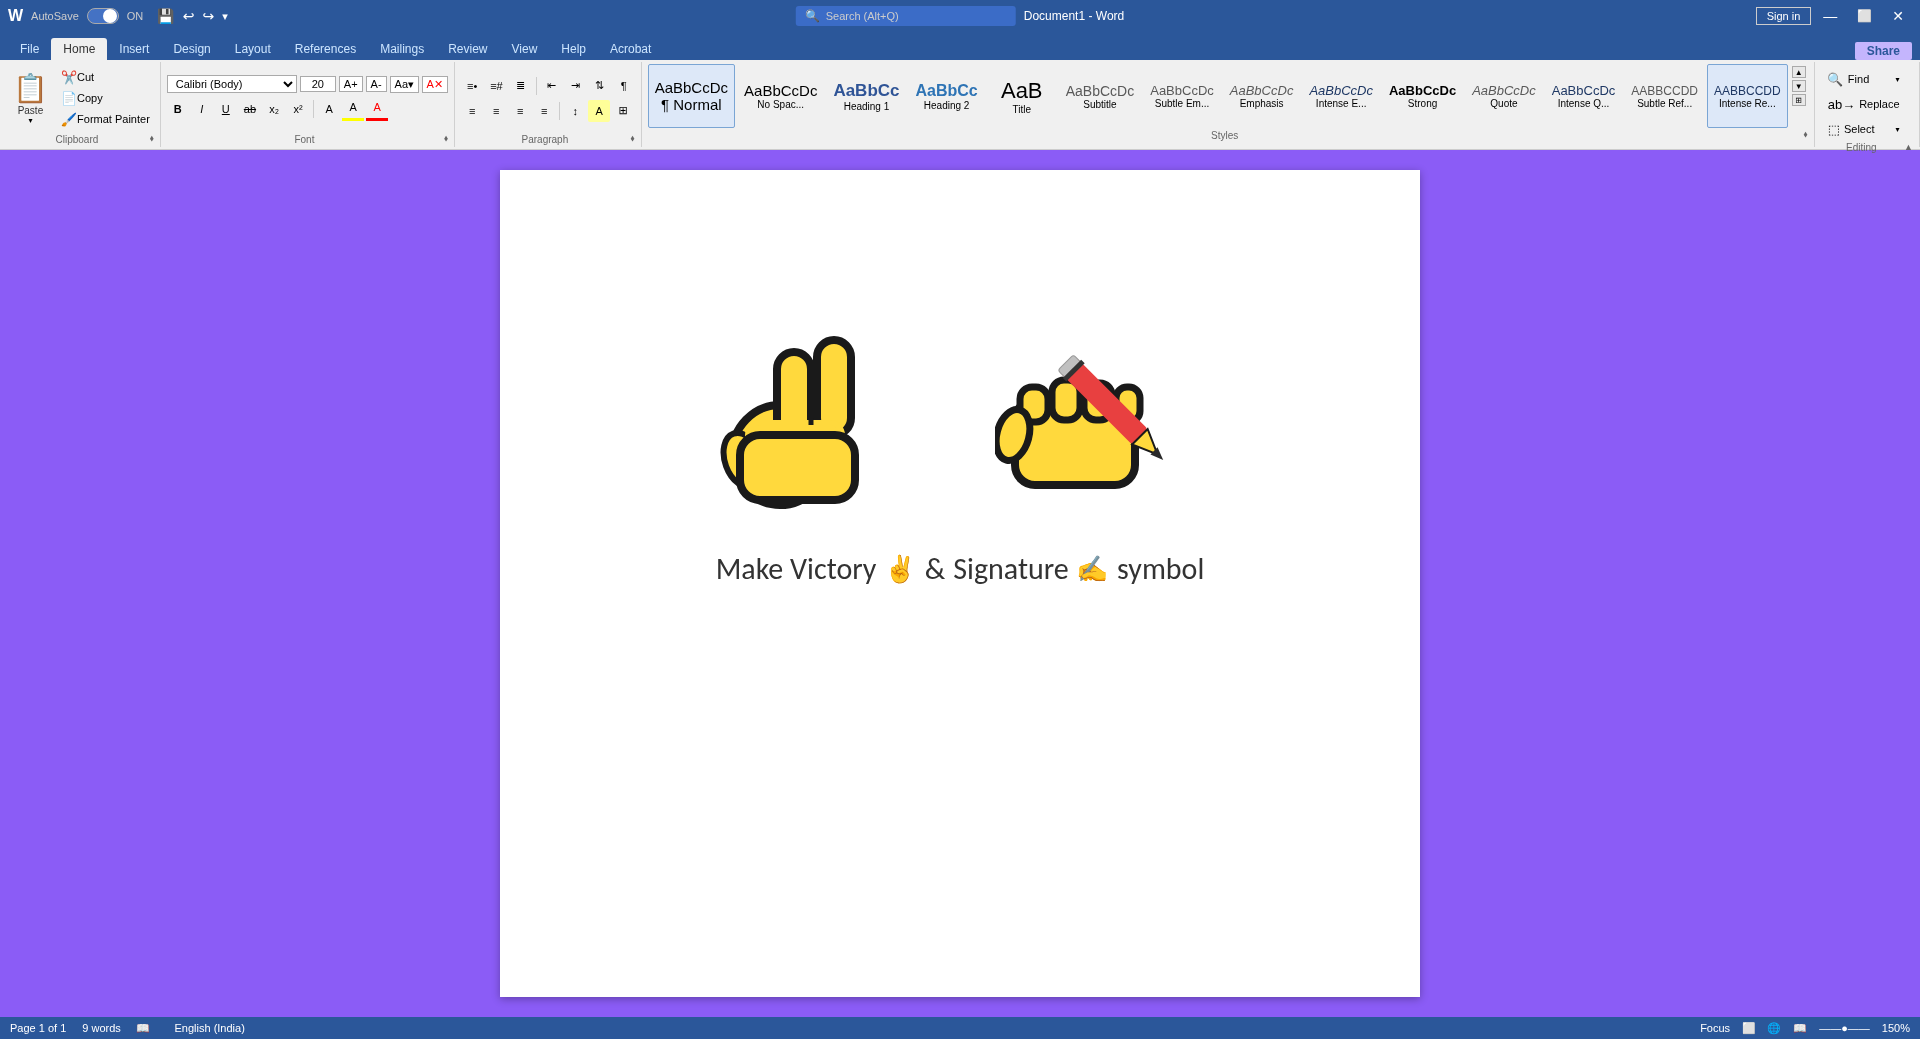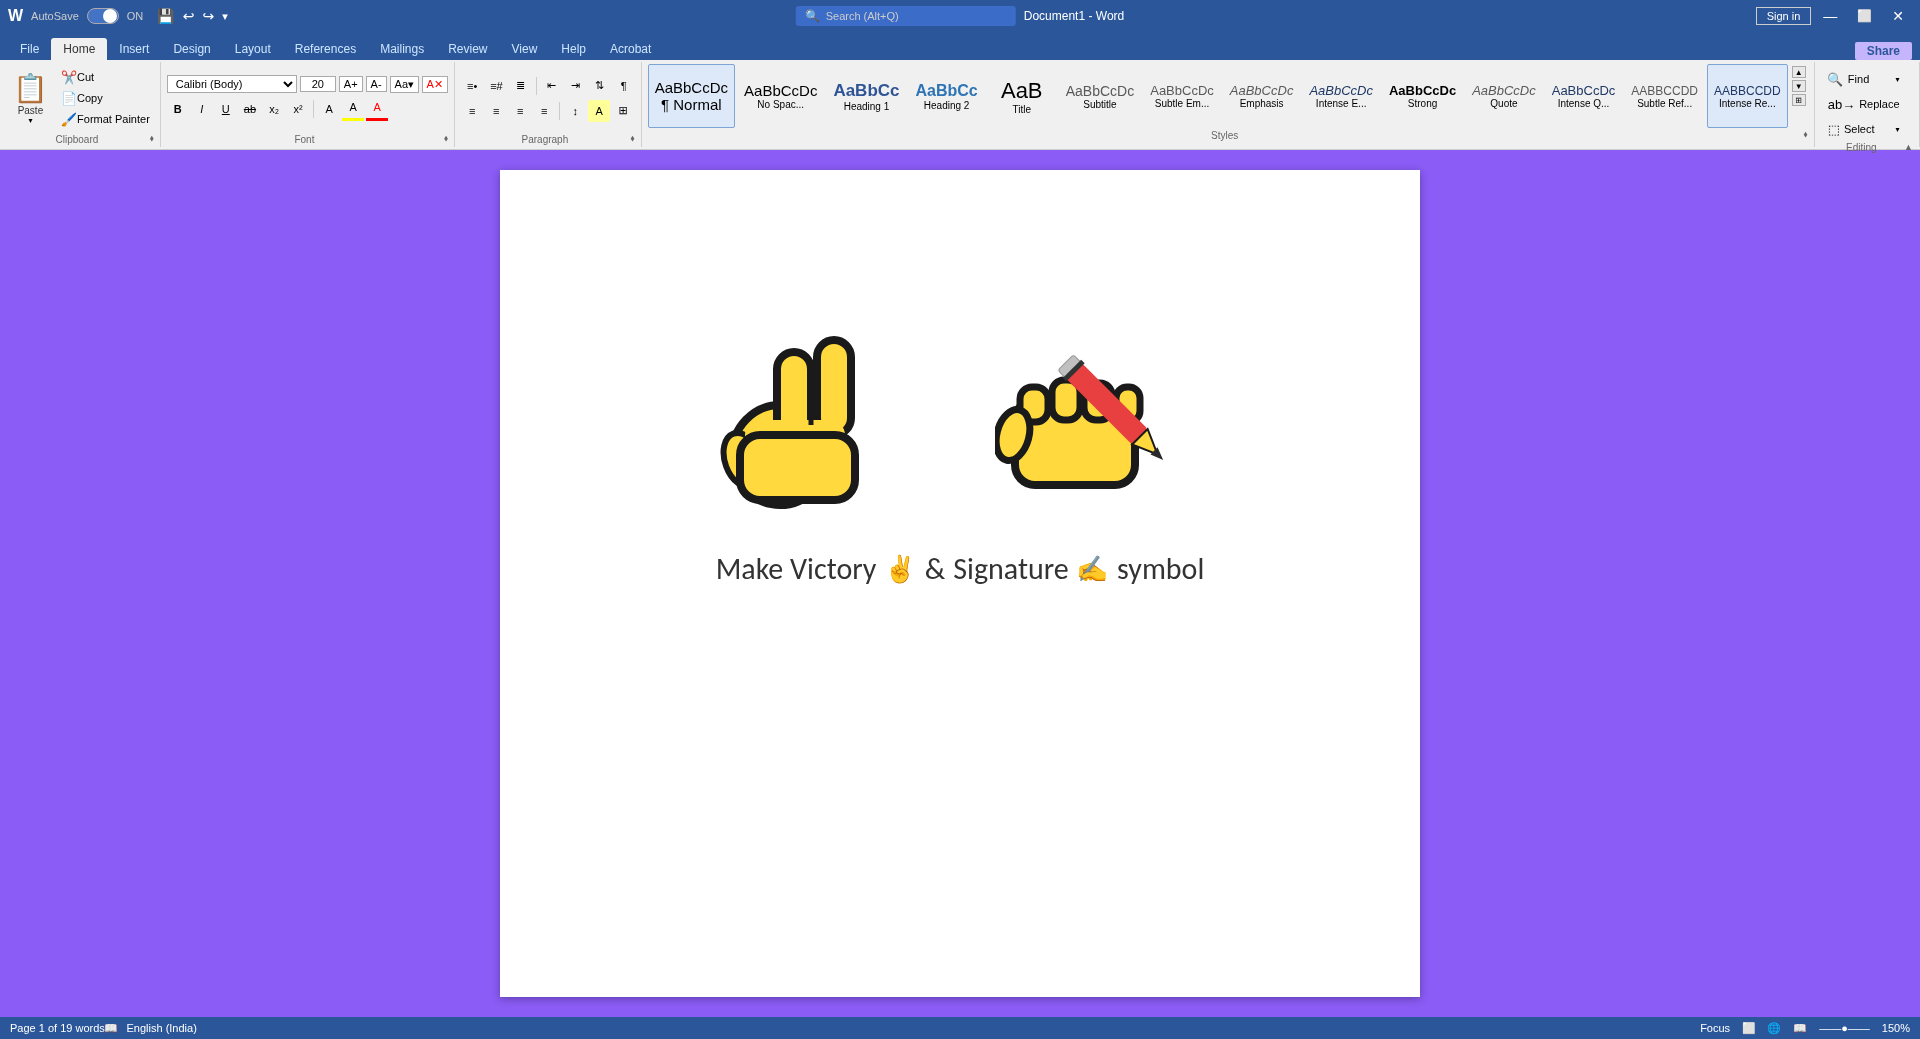--- a/index.html
+++ b/index.html
@@ -171,20 +171,21 @@
 
     
     .status-bar {
       background: #2b579a;
       height: 22px;
       display: flex;
       align-items: center;
       padding: 0 10px;
       color: white;
       font-size: 11px;
+      gap: 16px;
     }
     .status-right { margin-left: auto; display: flex; align-items: center; gap: 12px; }
 
     
     .styles-scroll-btn {
       display: flex;
       flex-direction: column;
       gap: 2px;
       cursor: pointer;
       padding: 2px;

